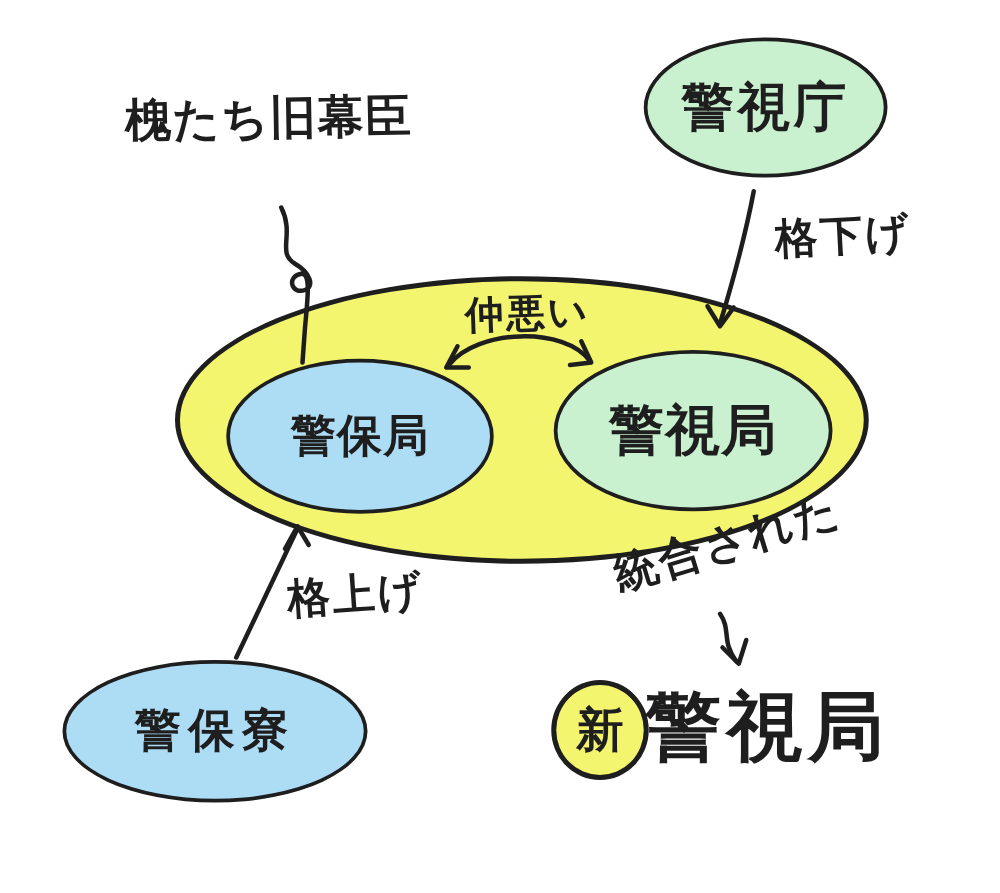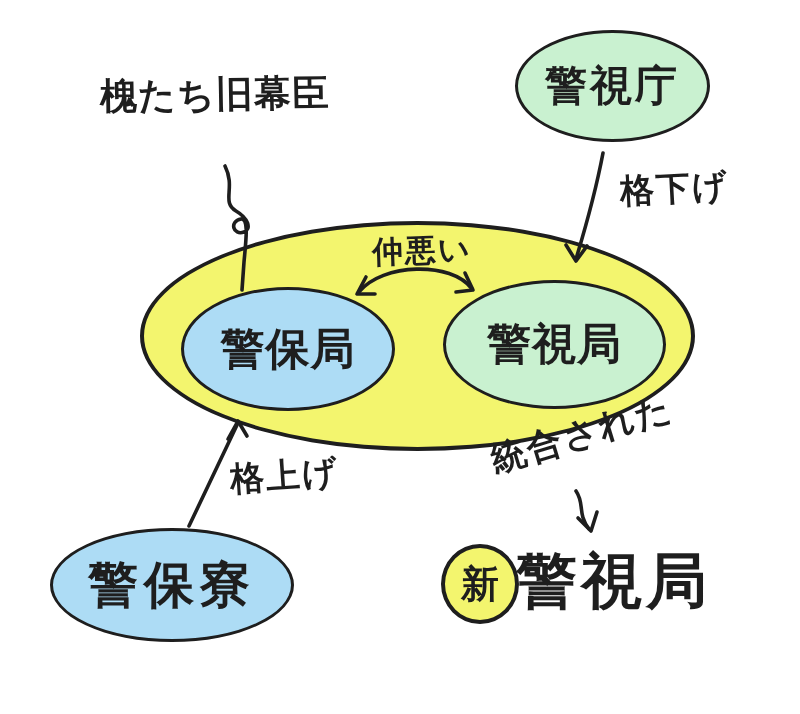--- a/index.html
+++ b/index.html
@@ -44,33 +44,33 @@
     left: 515px; top: 30px; width: 195px; height: 112px;
     background: var(--green);
     z-index: 2;
   }
   .keishicho-oval .label { font-size: 42px; letter-spacing: 3px; }
   .keihokyoku-oval {
     left: 181px; top: 287px; width: 214px; height: 124px;
     background: var(--blue);
     z-index: 2;
   }
-  .keihokyoku-oval .label { font-size: 44px; letter-spacing: 1px; }
+  .keihokyoku-oval .label { font-size: 36px; letter-spacing: 1px; }
   .keishikyoku-oval {
     left: 443px; top: 280px; width: 223px; height: 129px;
     background: var(--green);
     z-index: 2;
   }
   .keishikyoku-oval .label { font-size: 44px; letter-spacing: 1px; }
   .keihoryo-oval {
     left: 50px; top: 528px; width: 244px; height: 114px;
     background: var(--blue);
     z-index: 2;
   }
-  .keihoryo-oval .label { font-size: 50px; letter-spacing: 6px; }
+  .keihoryo-oval .label { font-size: 37px; letter-spacing: 6px; }
   .shin-circle {
     left: 441px; top: 544px; width: 78px; height: 80px;
     background: var(--yellow);
     border-width: 4px;
     z-index: 2;
   }
   .shin-circle .label { font-size: 38px; font-weight: 700; }
   .note {
     position: absolute;
     color: var(--ink);

